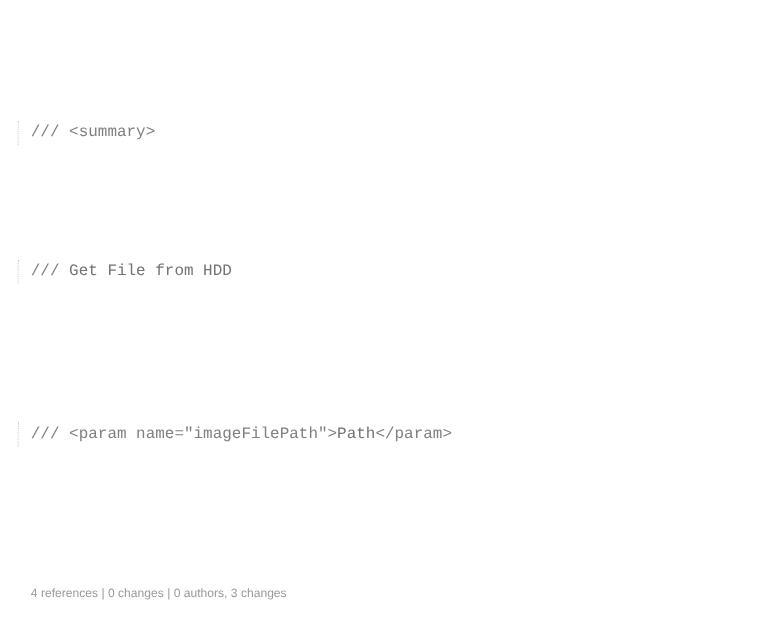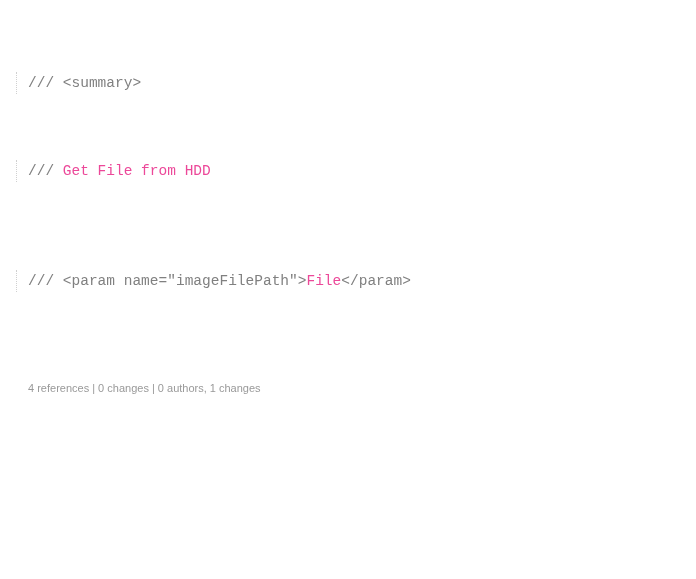--- a/index.html
+++ b/index.html
@@ -15,56 +15,57 @@
   }
   .editor {
     position: relative;
     padding: 6px 0 0 10px;
     white-space: pre;
     color: #000;
   }
   .line {
     position: relative;
     padding-left: 18px;
+    margin-top: 38px;
   }
   .line::before {
     content: '';
     position: absolute;
     left: 6px;
     top: 0;
     bottom: 0;
     border-left: 1px dotted #d0d0d0;
   }
   .line.no-guide::before { border: none; }
   .comment-gray { color: #808080; }
-  .comment-green { color: #ec4899; }
+  .comment-green { color: #737373; }
   .codelens {
     font-family: 'Segoe UI', Arial, sans-serif;
     font-size: 11px;
     color: #999;
     padding-left: 18px;
     line-height: 16px;
     height: 16px;
   }
   .codelens::before { border: none; }
 </style>
 </head>
 <body>
 
 <div class="editor">
 
   <div class="line"><span class="comment-gray">///</span><span class="comment-gray"> &lt;summary&gt;</span></div>
 
   <div class="line"><span class="comment-gray">///</span><span class="comment-green"> Get File from HDD</span></div>
 
 
-  <div class="line"><span class="comment-gray">///</span><span class="comment-gray"> &lt;param name=</span><span class="comment-gray">"imageFilePath"</span><span class="comment-gray">&gt;</span><span class="comment-green">File</span><span class="comment-gray">&lt;/param&gt;</span></div>
+  <div class="line"><span class="comment-gray">///</span><span class="comment-gray"> &lt;param name=</span><span class="comment-gray">"imageFilePath"</span><span class="comment-gray">&gt;</span><span class="comment-green">Path</span><span class="comment-gray">&lt;/param&gt;</span></div>
 
 
-  <div class="codelens line no-guide">4 references | 0 changes | 0 authors, 1 changes</div>
+  <div class="codelens line no-guide">4 references | 0 changes | 0 authors, 3 changes</div>
 
   
 
   
 
   
 
   
 
   

